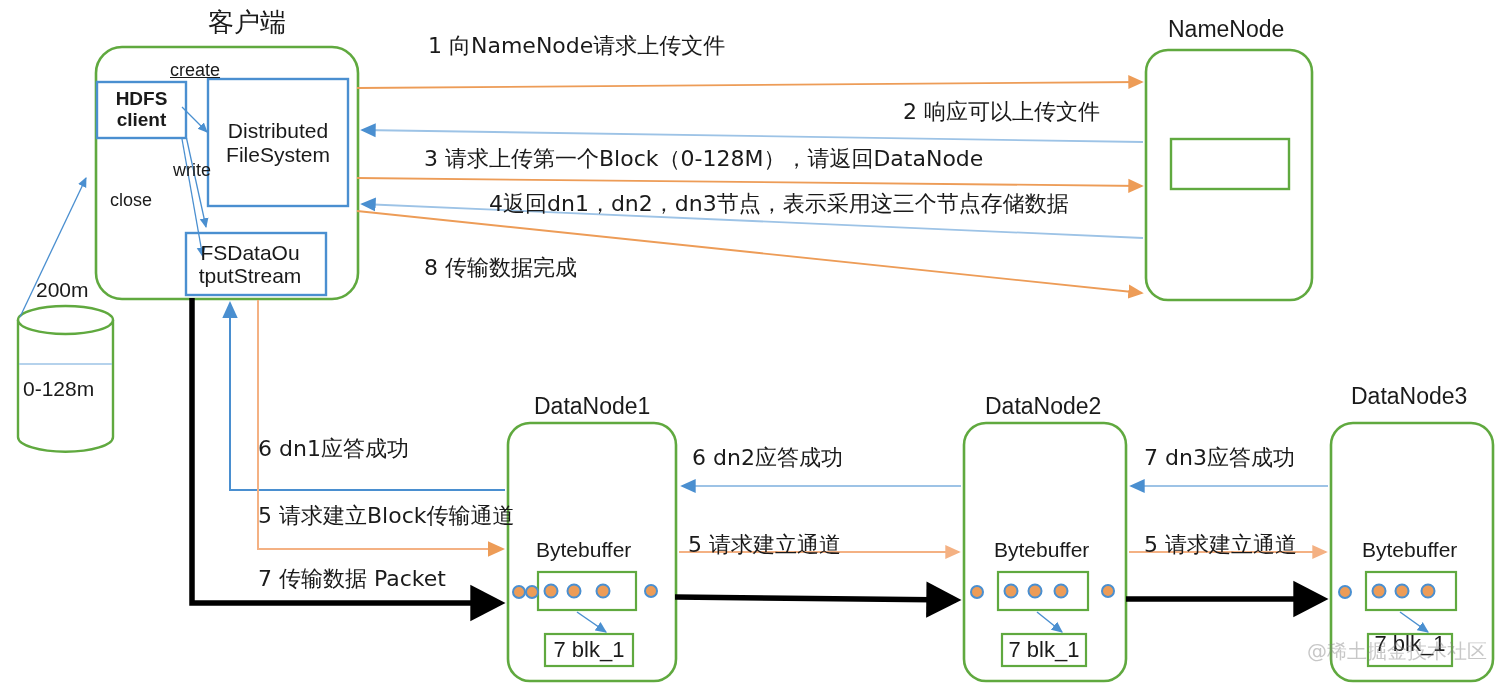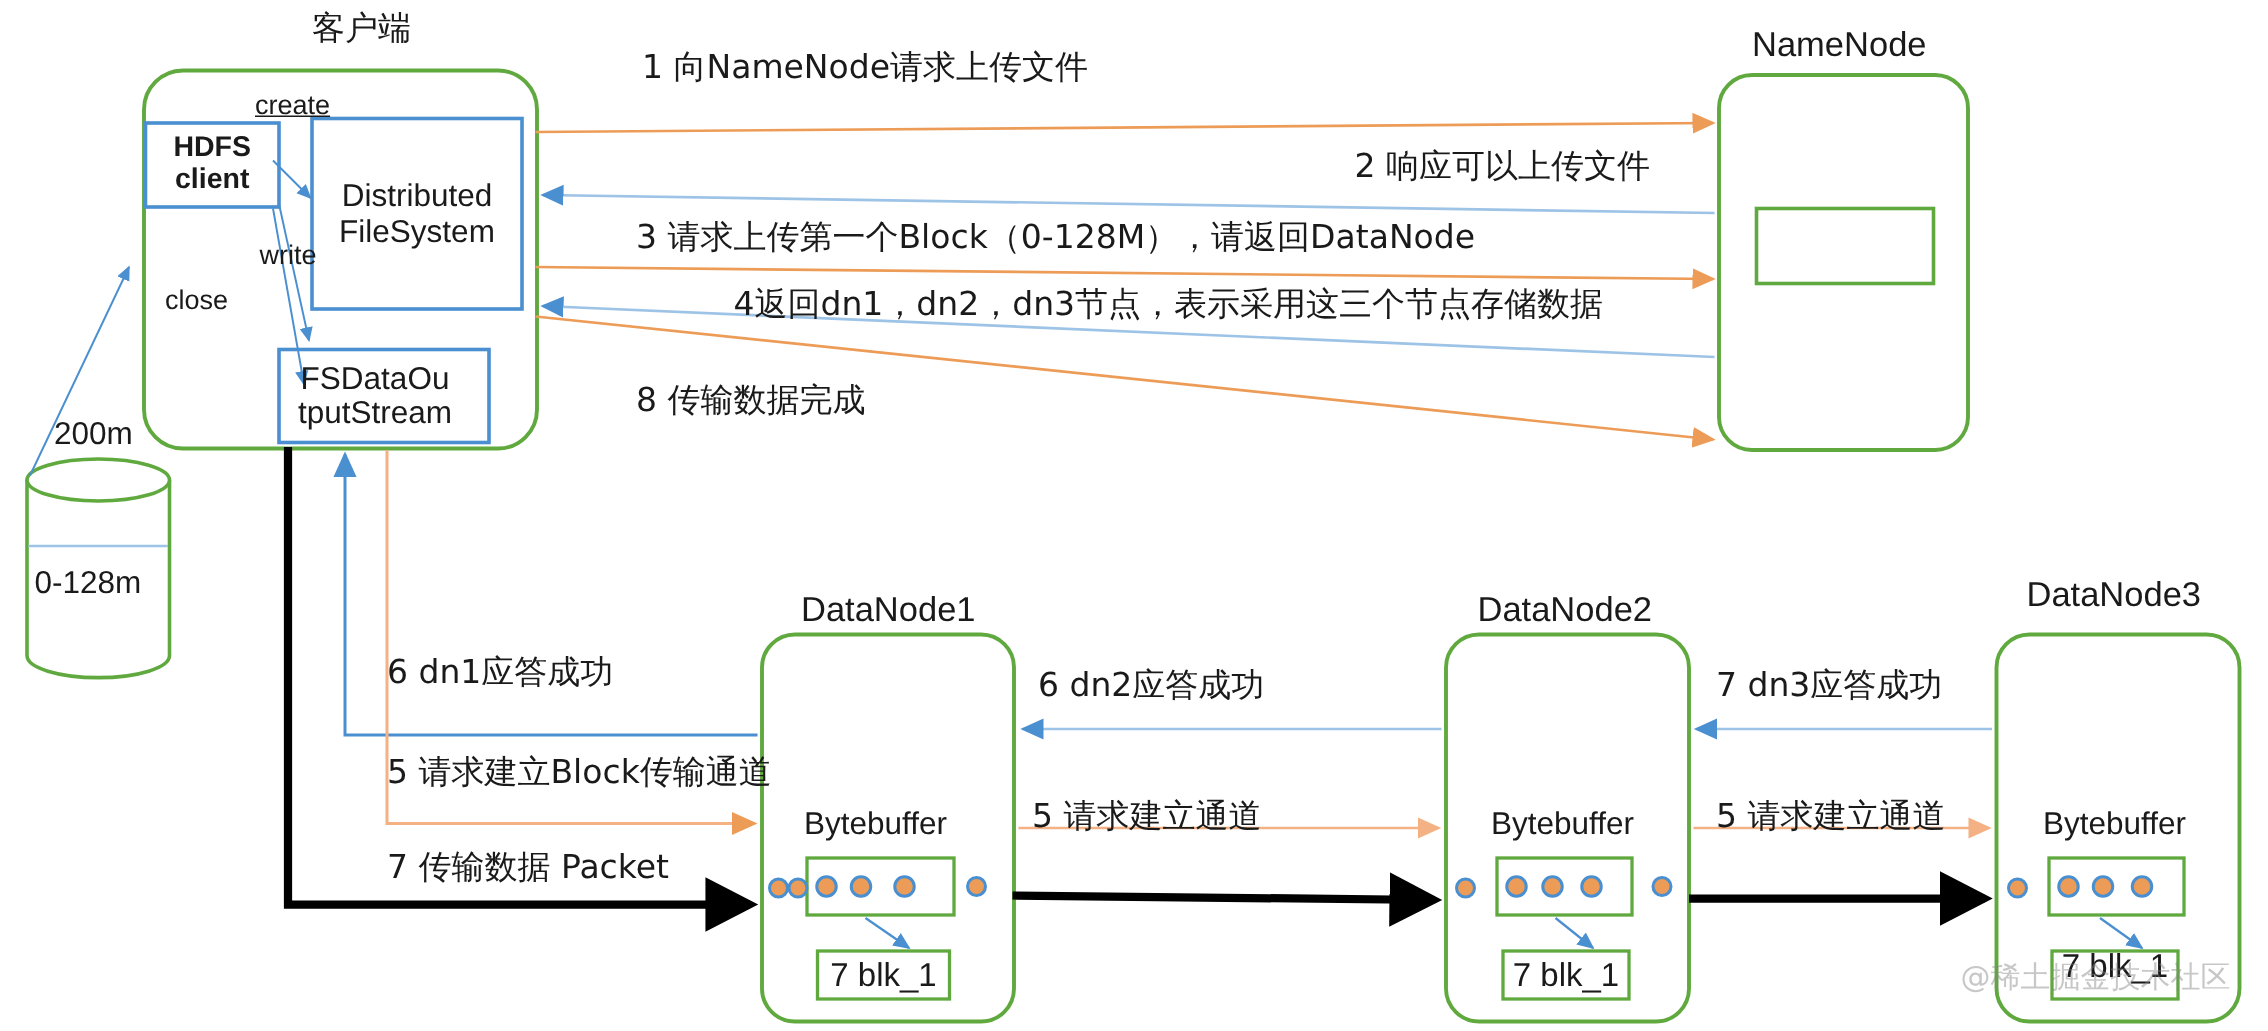--- a/index.html
+++ b/index.html
@@ -30,21 +30,21 @@
   }
   .box-label{
     position:absolute;
     display:flex;
     align-items:center;
     justify-content:center;
     text-align:center;
     line-height:1.1;
     white-space:pre-line;
   }
-  .title{ font-size:22px; }
+  .title{ font-size:26px; }
   .cjk{ font-family:"DejaVu Sans","Liberation Sans",sans-serif; }
   .flow{ font-size:22px; }
   .small{ font-size:18px; }
   .watermark{
     position:absolute;
     font-size:20px;
     color:rgba(130,130,130,.45);
     white-space:nowrap;
     font-family:"DejaVu Sans",sans-serif;
   }

